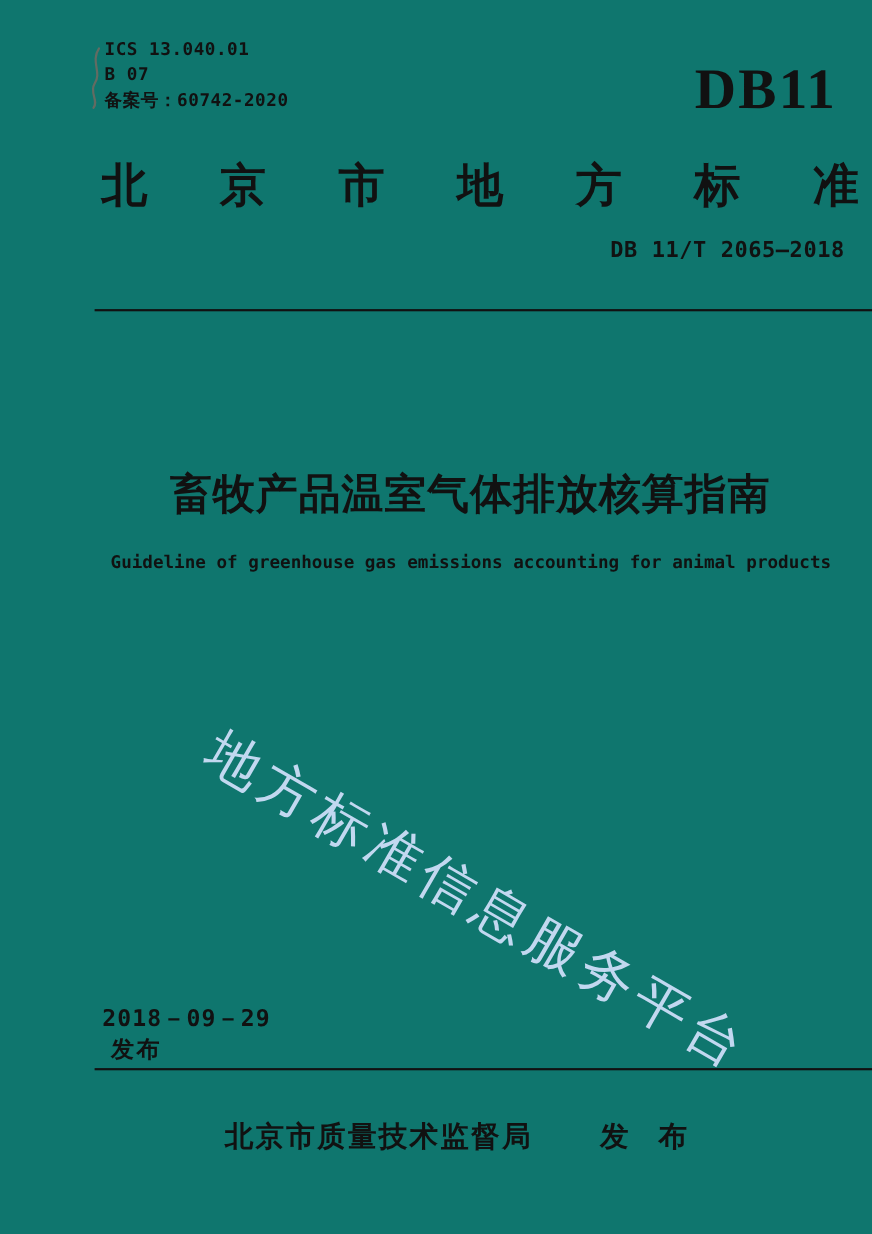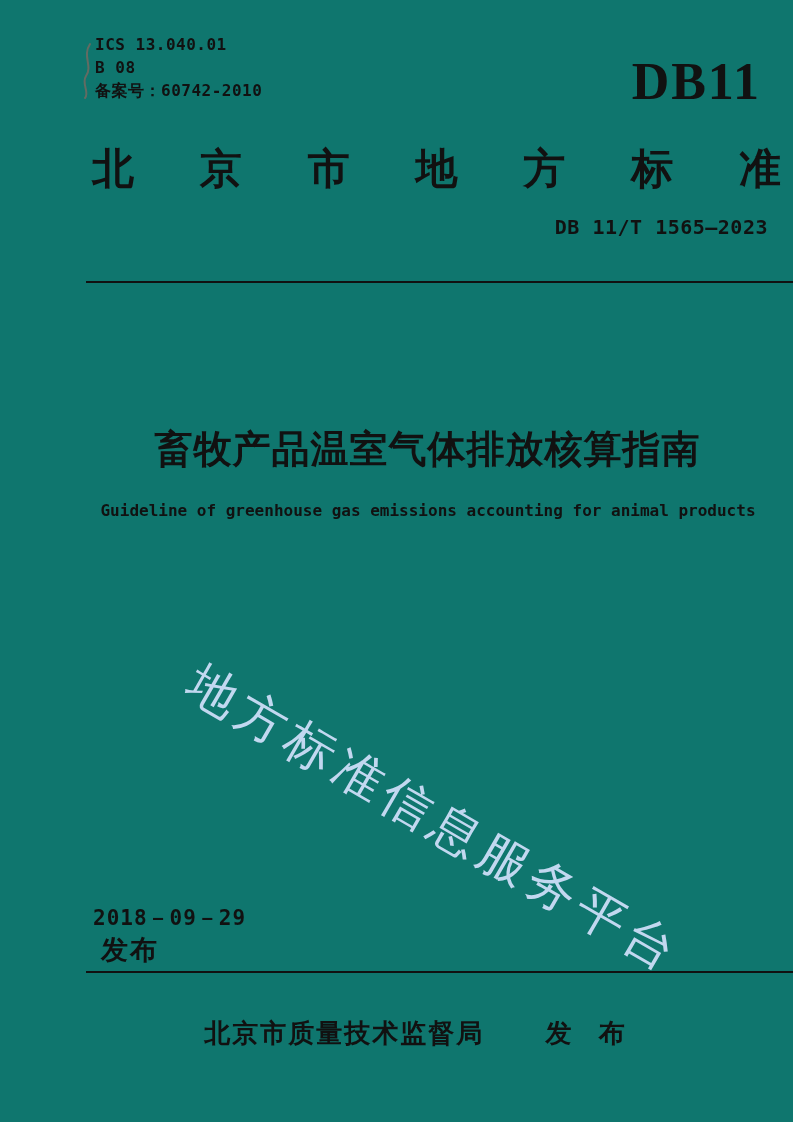--- a/index.html
+++ b/index.html
@@ -82,57 +82,57 @@
     display: flex; justify-content: space-between; align-items: flex-end;
     padding-bottom: 3px;
     font-size: 21px; font-weight: 600;
   }
   .date-group { display: flex; align-items: flex-start; flex-direction: column; }
   .date-group.left { padding-left: 7px; }
   .date {
     font-family: "DejaVu Sans Mono", "DejaVu Sans", monospace;
     letter-spacing: 1px;
   }
-  .date-label { margin-left: 8px; font-size: 27px; letter-spacing: 2px; }
+  .date-label { margin-left: 8px; font-size: 21px; letter-spacing: 2px; }
 
   .publisher-row {
     position: absolute; left: 0; right: 0; top: 1016px;
     text-align: center;
     font-size: 26px; font-weight: 600; letter-spacing: 2px;
   }
   .publish-label { margin-left: 52px; letter-spacing: 10px; }
 </style>
 </head>
 <body>
 
 <div class="page">
 
   <svg class="pen-mark" width="18" height="58" viewBox="0 0 18 58">
     <path d="M12 2 C4 14, 15 24, 8 34 C3 42, 12 50, 7 56" fill="none" stroke="#c96055" stroke-width="2" stroke-linecap="round" opacity="0.45"></path>
   </svg>
 
   <div class="meta">
     <div>ICS 13.040.01</div>
-    <div>B 08</div>
-    <div>备案号：60742-2010</div>
+    <div>B 07</div>
+    <div>备案号：60742-2020</div>
   </div>
 
   <div class="logo">DB11</div>
 
   <div class="std-type">
       <span>北</span>
       <span>京</span>
       <span>市</span>
       <span>地</span>
       <span>方</span>
       <span>标</span>
       <span>准</span>
     </div>
 
-  <div class="std-number">DB 11/T 1565—2023</div>
+  <div class="std-number">DB 11/T 2065—2018</div>
 
   <div class="rule-top"></div>
 
   <div class="title-cn">畜牧产品温室气体排放核算指南</div>
   <div class="title-en">Guideline of greenhouse gas emissions accounting for animal products</div>
 
   <div class="watermark">地方标准信息服务平台</div>
 
   <div class="footer-dates">
     <div class="date-group left">

